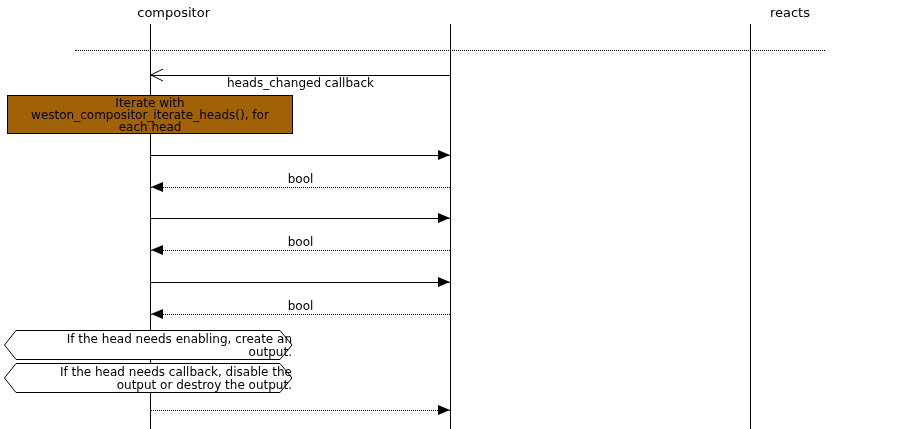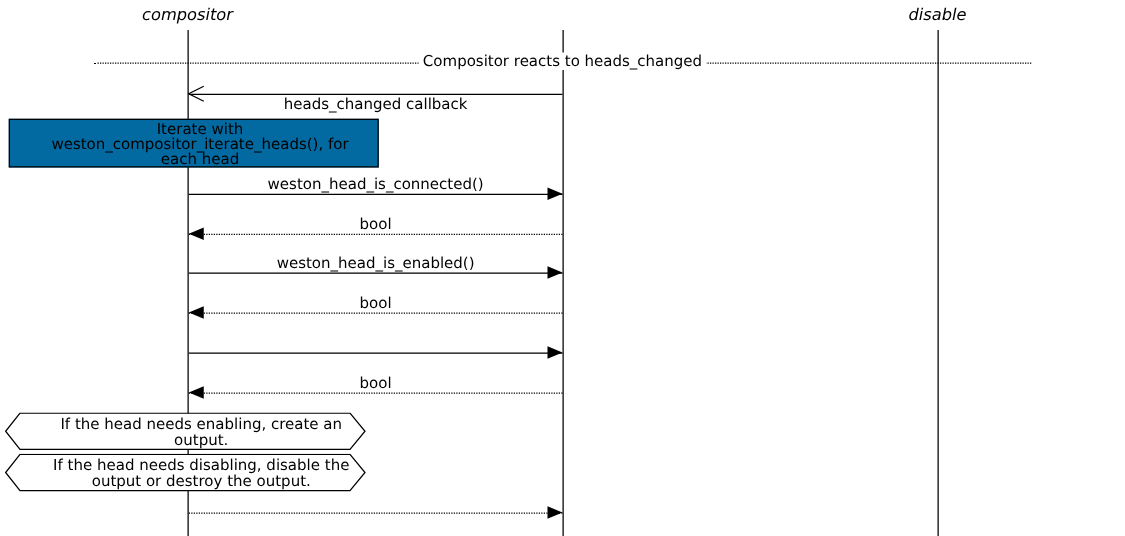--- a/index.html
+++ b/index.html
@@ -10,24 +10,23 @@
     background: #ffffff;
     font-family: "DejaVu Sans", sans-serif;
     font-size: 12px;
     color: #000;
     overflow: hidden;
   }
   .participant-label {
     position: absolute;
     top: 5px;
     height: 16px;
-    text-align: center;
+    text-align: right;
     font-size: 13px;
     z-index: 1;
-    font-style: italic;
   }
   .lifeline {
     position: absolute;
     top: 24px;
     width: 1px;
     height: 405px;
     background: #000;
     z-index: 1;
   }
   .divider-line {
@@ -85,81 +84,75 @@
     position: absolute;
     z-index: 4;
   }
   .note-box {
     position: absolute;
     left: 7px;
     top: 95px;
     width: 284px;
     height: 36px;
     border: 1px solid #000;
-    background: #0369a1;
+    background: #a16207;
     text-align: center;
     line-height: 12px;
     white-space: pre-line;
     padding-top: 1px;
     z-index: 2;
-    padding-left: 10px;
   }
   .hex-svg {
     position: absolute;
     left: 4px;
     z-index: 2;
   }
   .hex-text {
     position: absolute;
-    left: 17px;
+    left: 4px;
     width: 288px;
     height: 28px;
-    text-align: center;
+    text-align: right;
     line-height: 13px;
     white-space: pre-line;
     padding-top: 2px;
     z-index: 3;
   }
 </style>
 </head>
 <body>
 
 <div class="diagram">
 
   <div class="participant-label" style="left:90px;width:120px;">compositor</div>
-  <div class="participant-label" style="left:690px;width:120px;">disable</div>
+  <div class="participant-label" style="left:690px;width:120px;">reacts</div>
 
   <div class="lifeline" style="left:150px;"></div>
   <div class="lifeline" style="left:450px;"></div>
   <div class="lifeline" style="left:750px;"></div>
 
   <div class="divider-line"></div>
-  <div class="divider-label-wrap">
-    <span>Compositor reacts to heads_changed</span>
-  </div>
 
   <div class="msg-label" style="top:76px;">heads_changed callback</div>
   <div class="msg-line" style="top:75px;"></div>
   <svg class="open-arrow" style="left:150px;top:67px;" width="15" height="16">
     <polyline points="13,2 1,8 13,14" fill="none" stroke="#000" stroke-width="1"></polyline>
   </svg>
 
   <div class="note-box">Iterate with
 weston_compositor_iterate_heads(), for
 each head</div>
 
-  <div class="msg-label" style="top:140px;">weston_head_is_connected()</div>
   <div class="msg-line" style="top:155px;"></div>
   <div class="arrow-right" style="left:438px;top:150px;"></div>
 
   <div class="msg-label" style="top:172px;">bool</div>
   <div class="msg-line dotted" style="top:187px;"></div>
   <div class="arrow-left" style="left:151px;top:182px;"></div>
 
-  <div class="msg-label" style="top:203px;">weston_head_is_enabled()</div>
   <div class="msg-line" style="top:218px;"></div>
   <div class="arrow-right" style="left:438px;top:213px;"></div>
 
   <div class="msg-label" style="top:235px;">bool</div>
   <div class="msg-line dotted" style="top:250px;"></div>
   <div class="arrow-left" style="left:151px;top:245px;"></div>
 
   <div class="msg-line" style="top:282px;"></div>
   <div class="arrow-right" style="left:438px;top:277px;"></div>
 
@@ -169,19 +162,19 @@
 
   <svg class="hex-svg" style="top:330px;" width="289" height="31">
     <polygon points="12,0.5 276,0.5 288,15 276,29.5 12,29.5 0.5,15" fill="#fff" stroke="#000" stroke-width="1"></polygon>
   </svg>
   <div class="hex-text" style="top:331px;">If the head needs enabling, create an
 output.</div>
 
   <svg class="hex-svg" style="top:363px;" width="289" height="31">
     <polygon points="12,0.5 276,0.5 288,15 276,29.5 12,29.5 0.5,15" fill="#fff" stroke="#000" stroke-width="1"></polygon>
   </svg>
-  <div class="hex-text" style="top:364px;">If the head needs disabling, disable the
+  <div class="hex-text" style="top:364px;">If the head needs callback, disable the
 output or destroy the output.</div>
 
   <div class="msg-line dotted" style="top:410px;"></div>
   <div class="arrow-right" style="left:438px;top:405px;"></div>
 
 </div>
 
 </body></html>

